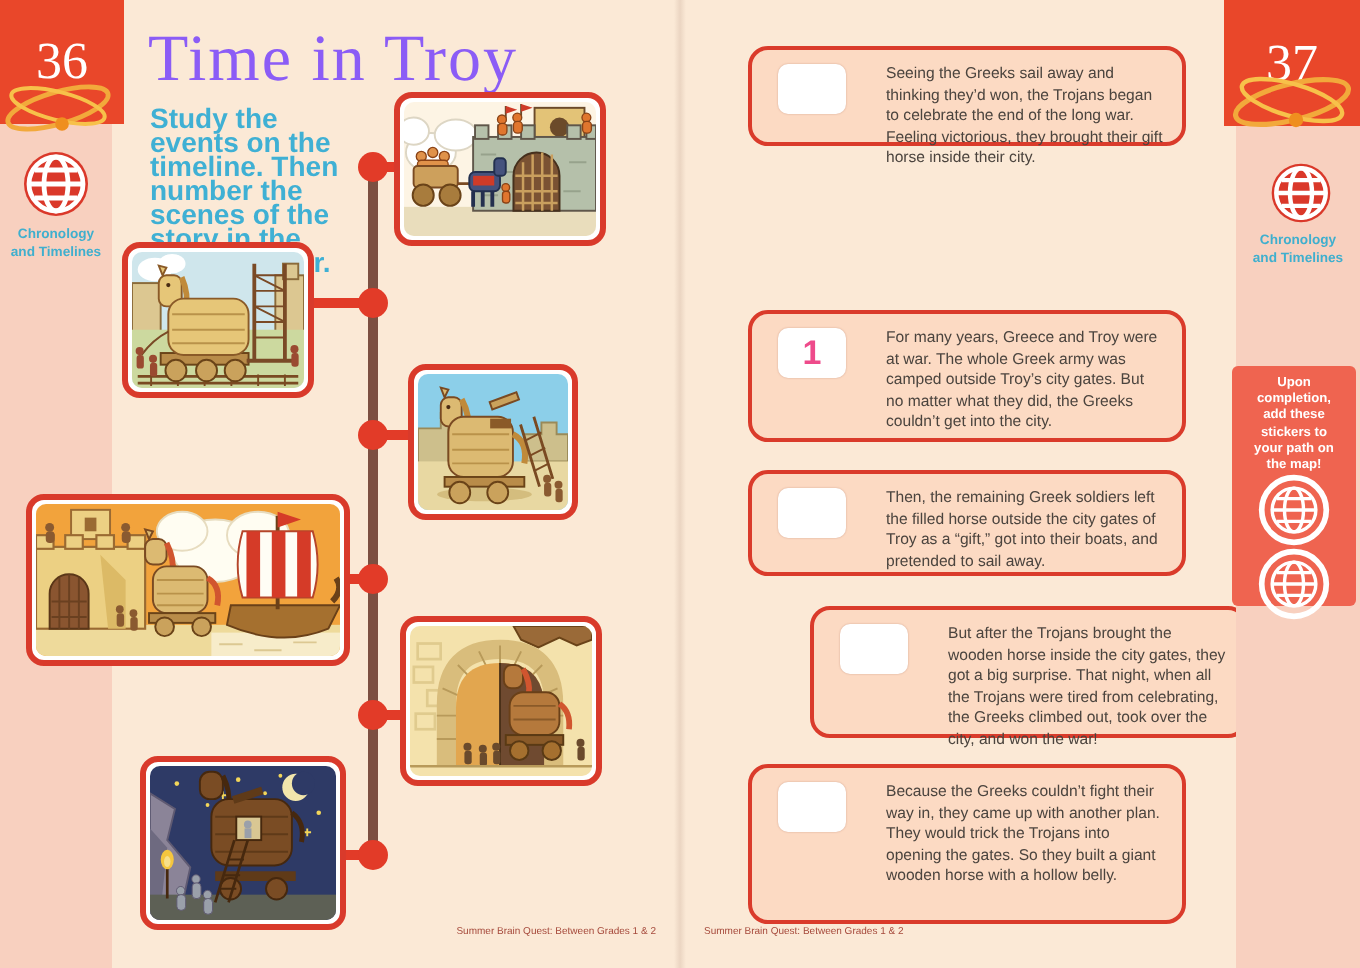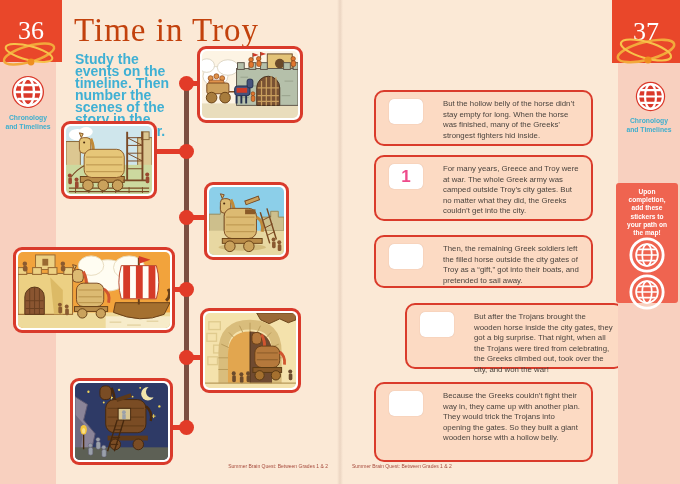--- a/index.html
+++ b/index.html
@@ -13,21 +13,21 @@
           font-family:"Liberation Serif",serif;font-size:26px;
           display:flex;align-items:center;justify-content:center;padding-bottom:0;box-sizing:border-box;}
   .corner.left{left:0;width:62px;height:62px;}
   .corner.right{left:612px;width:68px;height:63px;}
   .atom{position:absolute;}
   .globe{position:absolute;}
   .chron{position:absolute;color:#3fafce;font-weight:bold;font-size:6.8px;line-height:8.6px;
          text-align:center;white-space:pre-line;}
   
   .title{position:absolute;left:74px;top:12px;font-family:"Liberation Serif",serif;
-         font-size:33px;letter-spacing:1px;color:#c2410c;}
+         font-size:33px;letter-spacing:1px;color:#8b5cf6;}
   .instr{position:absolute;left:75px;top:53px;width:106px;color:#3fb0d4;
          font-weight:bold;font-size:14px;line-height:12px;}
   
   .tl-line{position:absolute;left:184px;top:84px;width:5px;height:345px;background:#7c4f41;z-index:1;}
   .tl-stub{position:absolute;height:5px;background:#e23b28;z-index:1;}
   .tl-dot{position:absolute;width:15px;height:15px;border-radius:50%;background:#e23b28;z-index:4;}
   .panel{position:absolute;box-sizing:border-box;border:3px solid #d93a2b;border-radius:9px;
          background:#fff;padding:2px;z-index:3;}
   .panel svg{display:block;width:100%;height:100%;border-radius:5px;}
   
@@ -363,25 +363,25 @@
       <path d="M9 52 V68" stroke="#46280e" stroke-width="1.4"></path>
       <ellipse cx="9" cy="48" rx="3.4" ry="5" fill="#f5c63e"></ellipse>
       <ellipse cx="9" cy="49" rx="1.7" ry="2.8" fill="#f8e08a"></ellipse>
     </svg>
   </div>
 
   <div class="foot l">Summer Brain Quest: Between Grades 1 &amp; 2</div>
 
   <div class="fold"></div>
 
-  <div class="tbox" style="top:90px;height:56px;">
+  <div class="tbox" style="top:23px;height:50px;">
     <div class="numsq">
       <span></span>
     </div>
-    <div class="btext">But the hollow belly of the horse didn’t stay empty for long. When the horse was finished, many of the Greeks’ strongest fighters hid inside.</div>
+    <div class="btext">Seeing the Greeks sail away and thinking they’d won, the Trojans began to celebrate the end of the long war. Feeling victorious, they brought their gift horse inside their city.</div>
   </div>
   <div class="tbox" style="top:155px;height:66px;">
     <div class="numsq">
       <span>1</span>
     </div>
     <div class="btext">For many years, Greece and Troy were at war. The whole Greek army was camped outside Troy’s city gates. But no matter what they did, the Greeks couldn’t get into the city.</div>
   </div>
   <div class="tbox" style="top:235px;height:53px;">
     <div class="numsq">
       <span></span>

